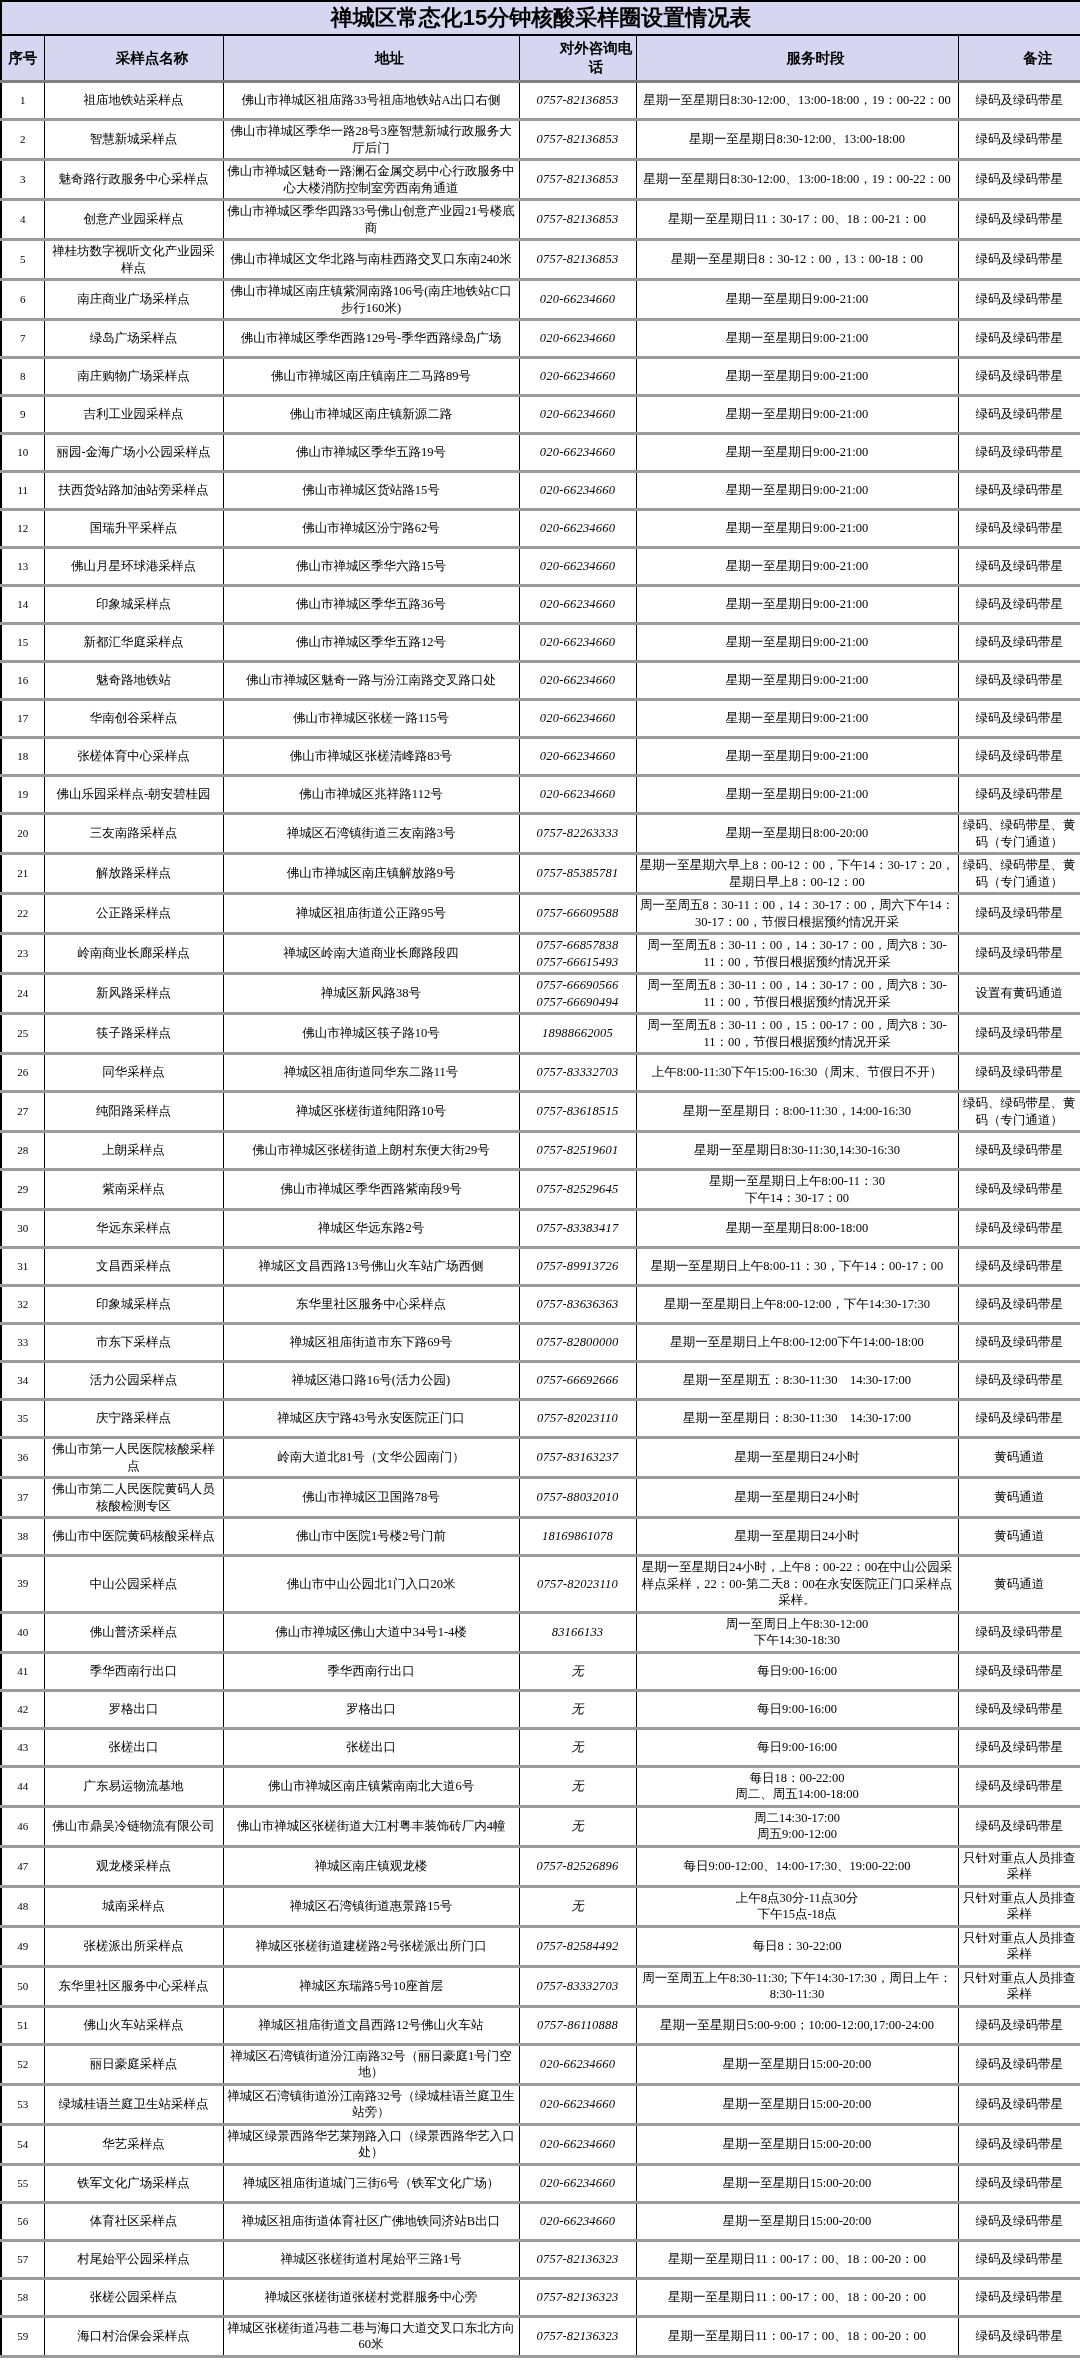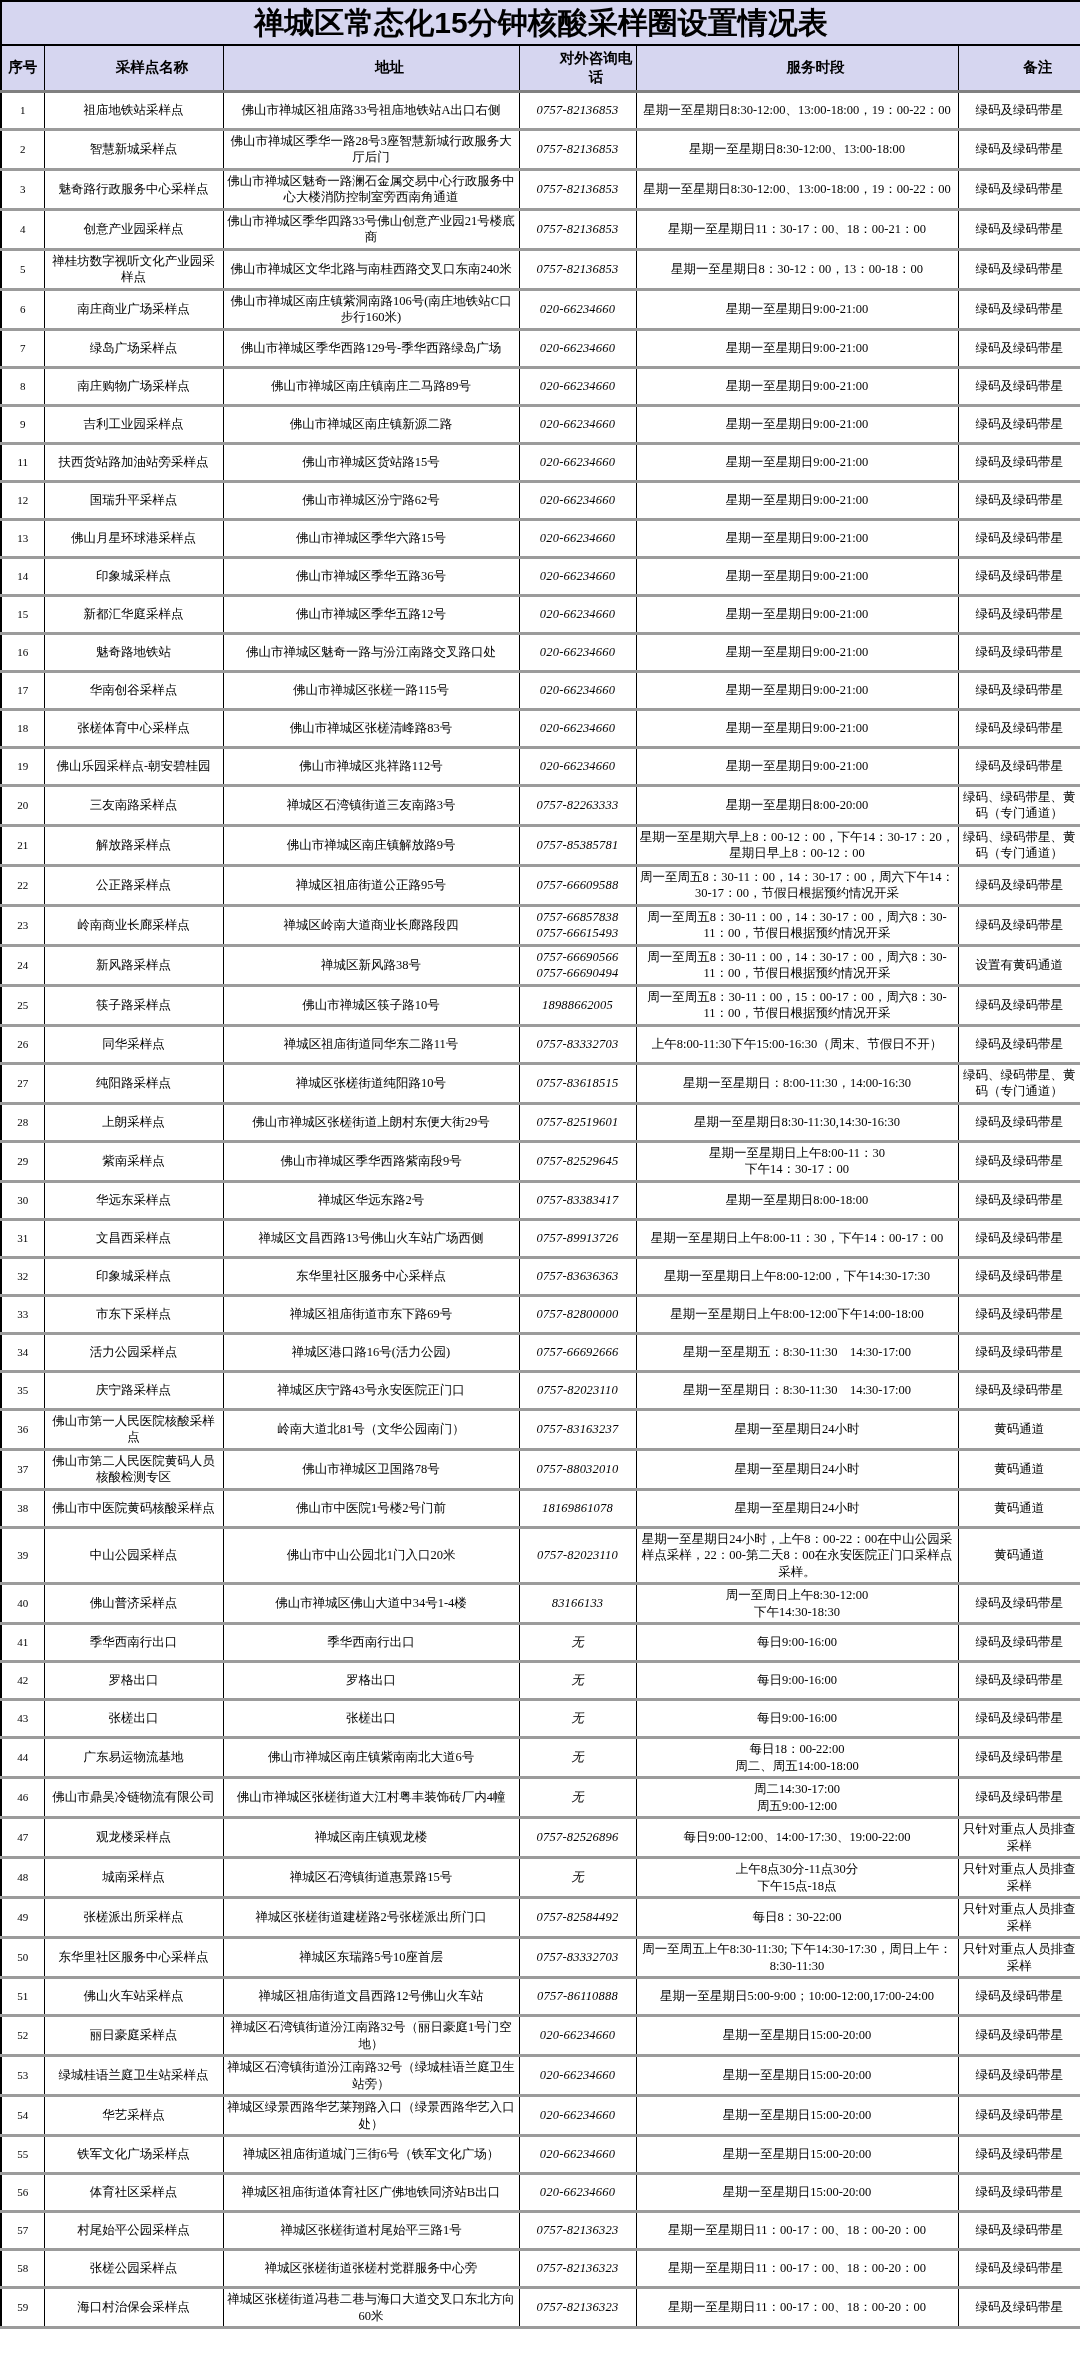--- a/index.html
+++ b/index.html
@@ -1,21 +1,21 @@
 <!DOCTYPE html>
 <html><head>
 <meta charset="utf-8">
 <style>
   html,body{margin:0;padding:0;background:#ffffff;}
   body{width:1080px;color:#000;font-family:"Liberation Serif","DejaVu Serif",serif;}
   table{width:1080px;border-collapse:collapse;table-layout:fixed;border:2px solid #000;}
   .title-cell{
     background:#d6d6f0;
     font-family:"Liberation Sans","DejaVu Sans",sans-serif;
-    font-weight:bold;font-size:30px;text-align:center;
+    font-weight:bold;font-size:22px;text-align:center;
     height:30px;border-bottom:2px solid #000;padding:1px 0;
   }
   th{
     background:#d6d6f0;
     font-family:"Liberation Serif","DejaVu Serif",serif;
     font-weight:bold;font-size:14.5px;height:42px;
   }
   td,th{
     border-left:1px solid #000;border-right:1px solid #000;
     border-bottom:3px solid #9b9b9b;
@@ -120,20 +120,28 @@
       </tr>
       <tr>
         <td class="col-0">9</td>
         <td class="col-1">吉利工业园采样点</td>
         <td class="col-2">佛山市禅城区南庄镇新源二路</td>
         <td class="col-3">020-66234660</td>
         <td class="col-4">星期一至星期日9:00-21:00</td>
         <td class="col-5">绿码及绿码带星</td>
       </tr>
       <tr>
+        <td class="col-0">10</td>
+        <td class="col-1">丽园-金海广场小公园采样点</td>
+        <td class="col-2">佛山市禅城区季华五路19号</td>
+        <td class="col-3">020-66234660</td>
+        <td class="col-4">星期一至星期日9:00-21:00</td>
+        <td class="col-5">绿码及绿码带星</td>
+      </tr>
+      <tr>
         <td class="col-0">11</td>
         <td class="col-1">扶西货站路加油站旁采样点</td>
         <td class="col-2">佛山市禅城区货站路15号</td>
         <td class="col-3">020-66234660</td>
         <td class="col-4">星期一至星期日9:00-21:00</td>
         <td class="col-5">绿码及绿码带星</td>
       </tr>
       <tr>
         <td class="col-0">12</td>
         <td class="col-1">国瑞升平采样点</td>

